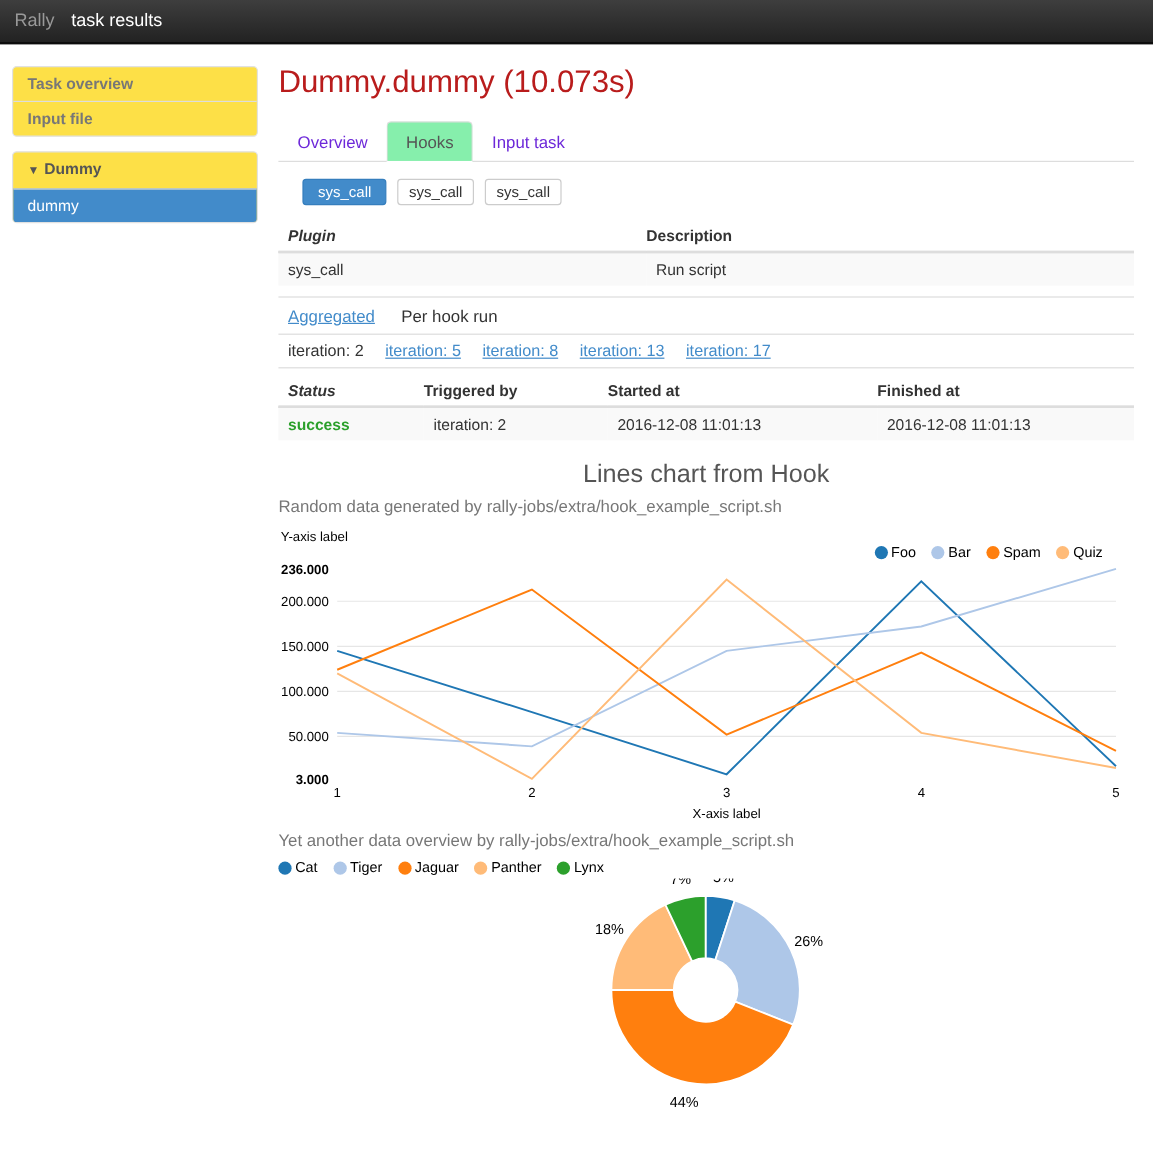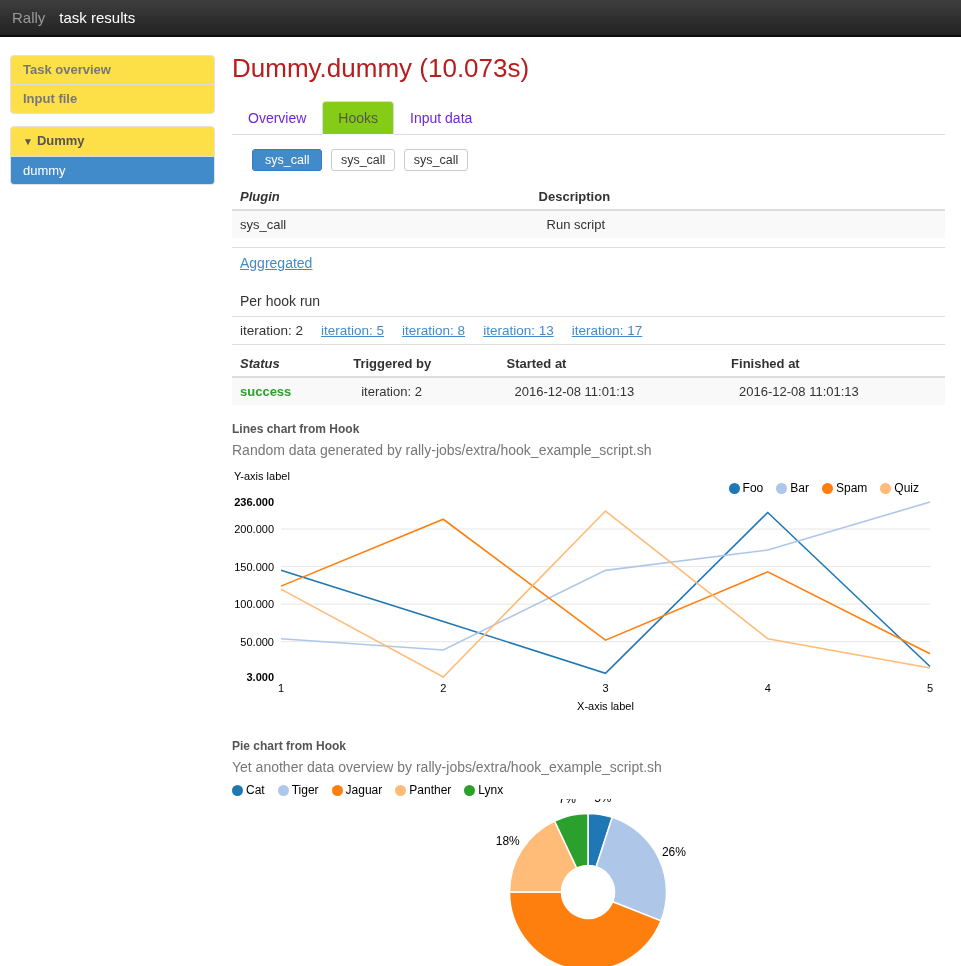--- a/index.html
+++ b/index.html
@@ -25,44 +25,44 @@
   .side-sub { padding: 6px 12px; font-size: 13px; color: #fff; background: #428bca;
     cursor: pointer; border-top: 1px solid #ddd; }
 
   
   .main { position: absolute; left: 232px; top: 45px; width: 713px; }
   h1.page-title { font-size: 26px; font-weight: normal; color: #b91c1c; margin-top: 8px; }
 
   .tabs { display: flex; border-bottom: 1px solid #ddd; margin-top: 17px; }
   .tab { padding: 8px 15px; font-size: 14px; color: #6d28d9; cursor: pointer;
     border: 1px solid transparent; border-radius: 4px 4px 0 0; margin-bottom: -1px; }
-  .tab.active { color: #555; background: #84cc16; border-color: #ddd #ddd #fff; cursor: default; }
+  .tab.active { color: #555; background: #86efac; border-color: #ddd #ddd #fff; cursor: default; }
 
   .hookbtns { margin-top: 14px; padding-left: 20px; }
   .btn { display: inline-block; font-size: 12.5px; padding: 3px 9px; border: 1px solid #ccc;
     border-radius: 3px; background: #fff; color: #333; margin-right: 4px; cursor: pointer; }
   .btn.primary { background: #428bca; border-color: #357ebd; color: #fff; padding: 3px 12px; }
 
   table { width: 100%; border-collapse: collapse; font-size: 13px; color: #333; }
   table.t1 { margin-top: 15px; }
   table.t2 { margin-top: 8px; }
   th { text-align: left; font-weight: bold; padding: 3px 8px 5px 0; border-bottom: 2px solid #ddd; }
   td { padding: 6px 8px; }
   td:first-child, th:first-child { padding-left: 8px; }
   th:first-child { padding-left: 8px; font-style: italic; }
   tbody tr { background: #f9f9f9; }
   .status-success { color: #2ca02c; font-weight: bold; }
 
   .viewtabs { margin-top: 9px; border-top: 1px solid #ddd; border-bottom: 1px solid #ddd;
-    padding: 7px 8px; display: flex; gap: 22px; font-size: 14px; align-items: flex-start; flex-direction: column; }
+    padding: 7px 8px; display: flex; gap: 22px; font-size: 14px; align-items: center; }
   .runtabs { border-bottom: 1px solid #ddd; padding: 6px 8px; display: flex; gap: 18px; font-size: 13.5px; }
   .link { color: #428bca; text-decoration: underline; cursor: pointer; }
   .plain { color: #333; }
 
-  h2.section { font-size: 12px; font-weight: bold; color: #555; margin-top: 17px; }
+  h2.section { font-size: 21px; font-weight: normal; color: #555; margin-top: 17px; text-align: center; }
   p.section-sub { font-size: 14px; color: #777; margin-top: 6px; }
 
   .chart-wrap { position: relative; margin-top: 8px; }
   .axis-caption { position: absolute; top: 4px; left: 2px; font-size: 11px; color: #000; }
   .legend { position: absolute; display: flex; gap: 13px; font-size: 12px; color: #000; }
   .legend.line-pos { top: 15px; right: 26px; padding-left: 24px; }
   .legend.pie-pos { top: 3px; right: 30px; position: static; 
     margin-right: 30px; margin-top: 3px; }
   .legend-item { display: inline-flex; align-items: center; gap: 3px; cursor: pointer; }
   .legend-item .dot { width: 11px; height: 11px; border-radius: 50%; display: inline-block; }
@@ -88,21 +88,21 @@
   </div>
 </div>
 
 <div class="main">
 
   <h1 class="page-title">Dummy.dummy (10.073s)</h1>
 
   <div class="tabs">
     <div class="tab">Overview</div>
     <div class="tab active">Hooks</div>
-    <div class="tab">Input data</div>
+    <div class="tab">Input task</div>
   </div>
 
   <div class="hookbtns">
     <span class="btn primary">sys_call</span>
     <span class="btn">sys_call</span>
     <span class="btn">sys_call</span>
   </div>
 
   <table class="t1">
     <thead>
@@ -179,21 +179,20 @@
         <text x="535.75" y="226" text-anchor="middle" font-size="11" fill="#000">4</text>
         <text x="698" y="226" text-anchor="middle" font-size="11" fill="#000">5</text>
         <text x="373.5" y="244" text-anchor="middle" font-size="11" fill="#000">X-axis label</text>
         <polyline points="49,104.34763948497854 211.25,155.4206008583691 373.5,207.24463519313304 535.75,46.515021459227455 698,200.48497854077254" fill="none" stroke="#1f77b4" stroke-width="1.6"></polyline>
         <polyline points="49,172.6952789699571 211.25,183.96137339055792 373.5,104.34763948497854 535.75,84.068669527897 698,36" fill="none" stroke="#aec7e8" stroke-width="1.6"></polyline>
         <polyline points="49,120.12017167381975 211.25,53.274678111587974 373.5,174.19742489270385 535.75,105.84978540772532 698,187.7167381974249" fill="none" stroke="#ff7f0e" stroke-width="1.6"></polyline>
         <polyline points="49,123.1244635193133 211.25,211 373.5,45.01287553648069 535.75,172.6952789699571 698,201.9871244635193" fill="none" stroke="#ffbb78" stroke-width="1.6"></polyline>
       </svg>
   </div>
 
-  <h2 class="section" style="margin-top:25px">Pie chart from Hook</h2>
   <p class="section-sub">Yet another data overview by rally-jobs/extra/hook_example_script.sh</p>
 
   <div class="chart-wrap">
     <div class="legend pie-pos" id="pie-legend">
         <span class="legend-item"><span class="dot" style="background:#1f77b4"></span>Cat</span>
         <span class="legend-item"><span class="dot" style="background:#aec7e8"></span>Tiger</span>
         <span class="legend-item"><span class="dot" style="background:#ff7f0e"></span>Jaguar</span>
         <span class="legend-item"><span class="dot" style="background:#ffbb78"></span>Panther</span>
         <span class="legend-item"><span class="dot" style="background:#2ca02c"></span>Lynx</span>
       </div>

